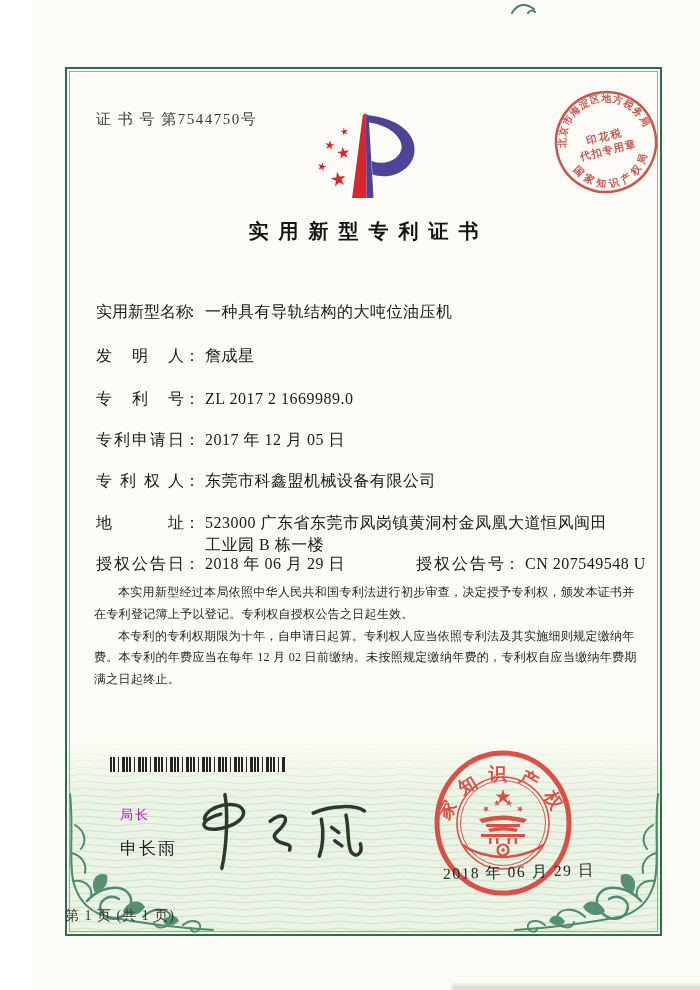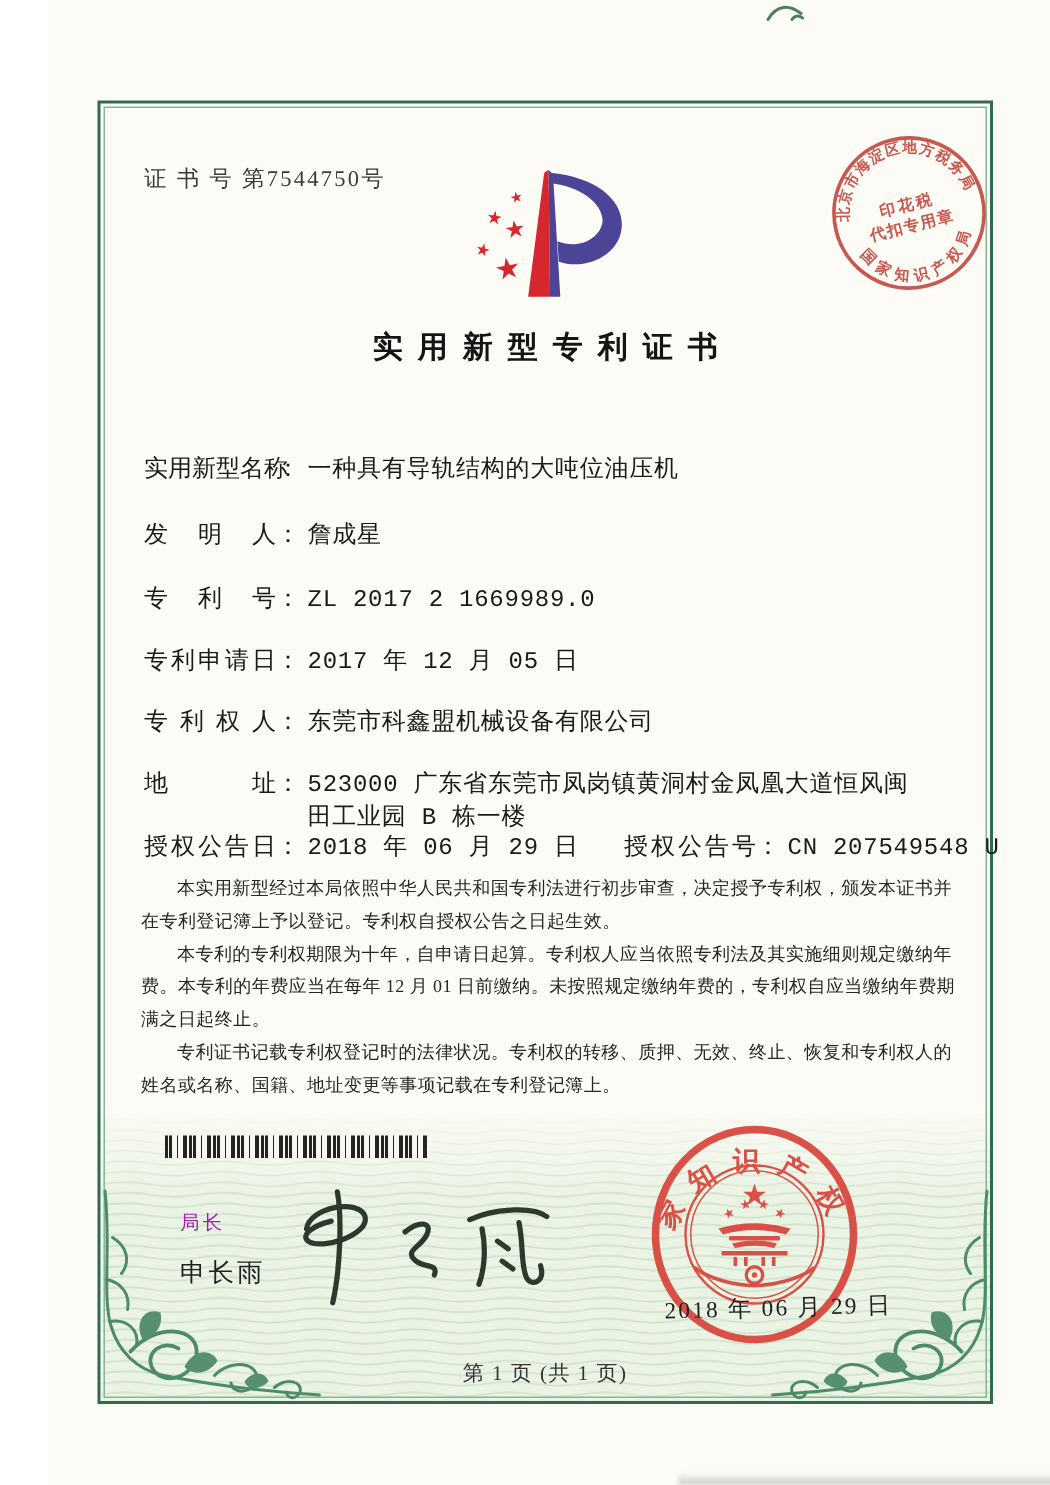--- a/index.html
+++ b/index.html
@@ -14,36 +14,36 @@
     border:2.5px solid #2f6b50;box-sizing:border-box;}
   .frame-inner{position:absolute;inset:2px;border:1px solid #85b596;}
   .cert-no{position:absolute;left:64px;top:110px;font-size:15px;letter-spacing:1.5px;color:#3a3a3a;}
   .logo{position:absolute;left:286px;top:112px;width:112px;height:90px;}
   .title{position:absolute;left:33px;top:218px;width:597px;text-align:center;
     font-size:20px;font-weight:700;letter-spacing:10px;color:#141414;text-indent:10px;}
   .fields{position:absolute;left:64px;top:302px;width:545px;font-size:16px;color:#1a1a1a;}
   .frow{position:absolute;left:0;white-space:nowrap;}
   .f-label{display:inline-block;width:88px;text-align:justify;text-align-last:justify;vertical-align:top;}
   .f-colon{margin-right:5px;}
-  .f-value{letter-spacing:.5px;font-family:Liberation Mono, monospace;}
+  .f-value{letter-spacing:.5px;}
   .frow.wrap{white-space:normal;width:520px;line-height:22px;}
   .frow.wrap .f-value{display:inline-block;width:410px;vertical-align:top;}
   .f-right{position:absolute;left:320px;top:0;white-space:nowrap;}
   .paras{position:absolute;left:62px;top:582px;width:547px;font-size:12px;line-height:21.8px;color:#262626;}
   .paras p{margin:0;text-indent:2em;letter-spacing:.3px;}
   .green-zone{position:absolute;left:36px;top:737px;width:594px;height:198px;}
   .green-zone svg{display:block;width:100%;height:100%;}
   .barcode{position:absolute;left:78px;top:757px;width:176px;height:15px;
     background:repeating-linear-gradient(90deg,#23251f 0 2px,#f6f5ef 2px 3px,#23251f 3px 5px,#f6f5ef 5px 8px,#23251f 8px 9px,#f6f5ef 9px 12px,#23251f 12px 15px,#f6f5ef 15px 16px);}
   .sig-title{position:absolute;left:88px;top:806px;font-size:13px;color:#a21caf;letter-spacing:2px;}
   .sig-name{position:absolute;left:88px;top:837px;font-size:17px;color:#222;letter-spacing:2px;}
   .signature{position:absolute;left:158px;top:786px;width:195px;height:88px;}
   .seal{position:absolute;left:398px;top:748px;width:146px;height:150px;opacity:.93;}
   .seal-date{position:absolute;left:411px;top:862px;font-size:15.5px;letter-spacing:1.5px;color:#1f1f1f;transform:rotate(-1.5deg);}
-  .footer{position:absolute;left:33px;top:907px;width:597px;text-align:center;font-size:14px;color:#333;letter-spacing:1px;}
+  .footer{position:absolute;left:33px;top:907px;width:597px;font-size:14px;color:#333;letter-spacing:1px;}
   .ornament{position:absolute;width:150px;height:150px;}
   .ornament.left{left:33px;top:789px;}
   .ornament.right{left:481px;top:789px;transform:scaleX(-1);}
   .tax-stamp{position:absolute;left:518px;top:86px;width:112px;height:112px;transform:rotate(-14deg);opacity:.92;}
   .squiggle{position:absolute;left:478px;top:1px;width:26px;height:16px;}
 </style>
 </head>
 <body>
 
 <div class="page">
@@ -164,22 +164,21 @@
     <div class="frow" style="top:252px">
       <span class="f-label">授权公告日</span><span class="f-colon">：</span><span class="f-value">2018 年 06 月 29 日</span>
       <span class="f-right">
         <span class="f-label">授权公告号</span><span class="f-colon">：</span><span class="f-value">CN 207549548 U</span>
       </span>
     </div>
   </div>
 
   <div class="paras">
     <p>本实用新型经过本局依照中华人民共和国专利法进行初步审查，决定授予专利权，颁发本证书并在专利登记簿上予以登记。专利权自授权公告之日起生效。</p>
-    <p>本专利的专利权期限为十年，自申请日起算。专利权人应当依照专利法及其实施细则规定缴纳年费。本专利的年费应当在每年 12 月 01 日前缴纳。未按照规定缴纳年费的，专利权自应当缴纳年费期满之日起终止。</p>
-    <p>专利证书记载专利权登记时的法律状况。专利权的转移、质押、无效、终止、恢复和专利权人的姓名或名称、国籍、地址变更等事项记载在专利登记簿上。</p>
+    <p>本专利的专利权期限为十年，自申请日起算。专利权人应当依照专利法及其实施细则规定缴纳年费。本专利的年费应当在每年 12 月 02 日前缴纳。未按照规定缴纳年费的，专利权自应当缴纳年费期满之日起终止。</p>
   </div>
 
   <div class="barcode"></div>
 
   <div class="sig-title">局长</div>
   <div class="sig-name">申长雨</div>
 
   <svg class="signature" viewBox="0 0 190 85">
     <g fill="none" stroke="#2c3a2e" stroke-width="3.4" stroke-linecap="round">
       <path d="M14,32 C16,18 48,12 52,24 C55,36 24,46 15,40 C10,36 18,30 30,27"></path>

